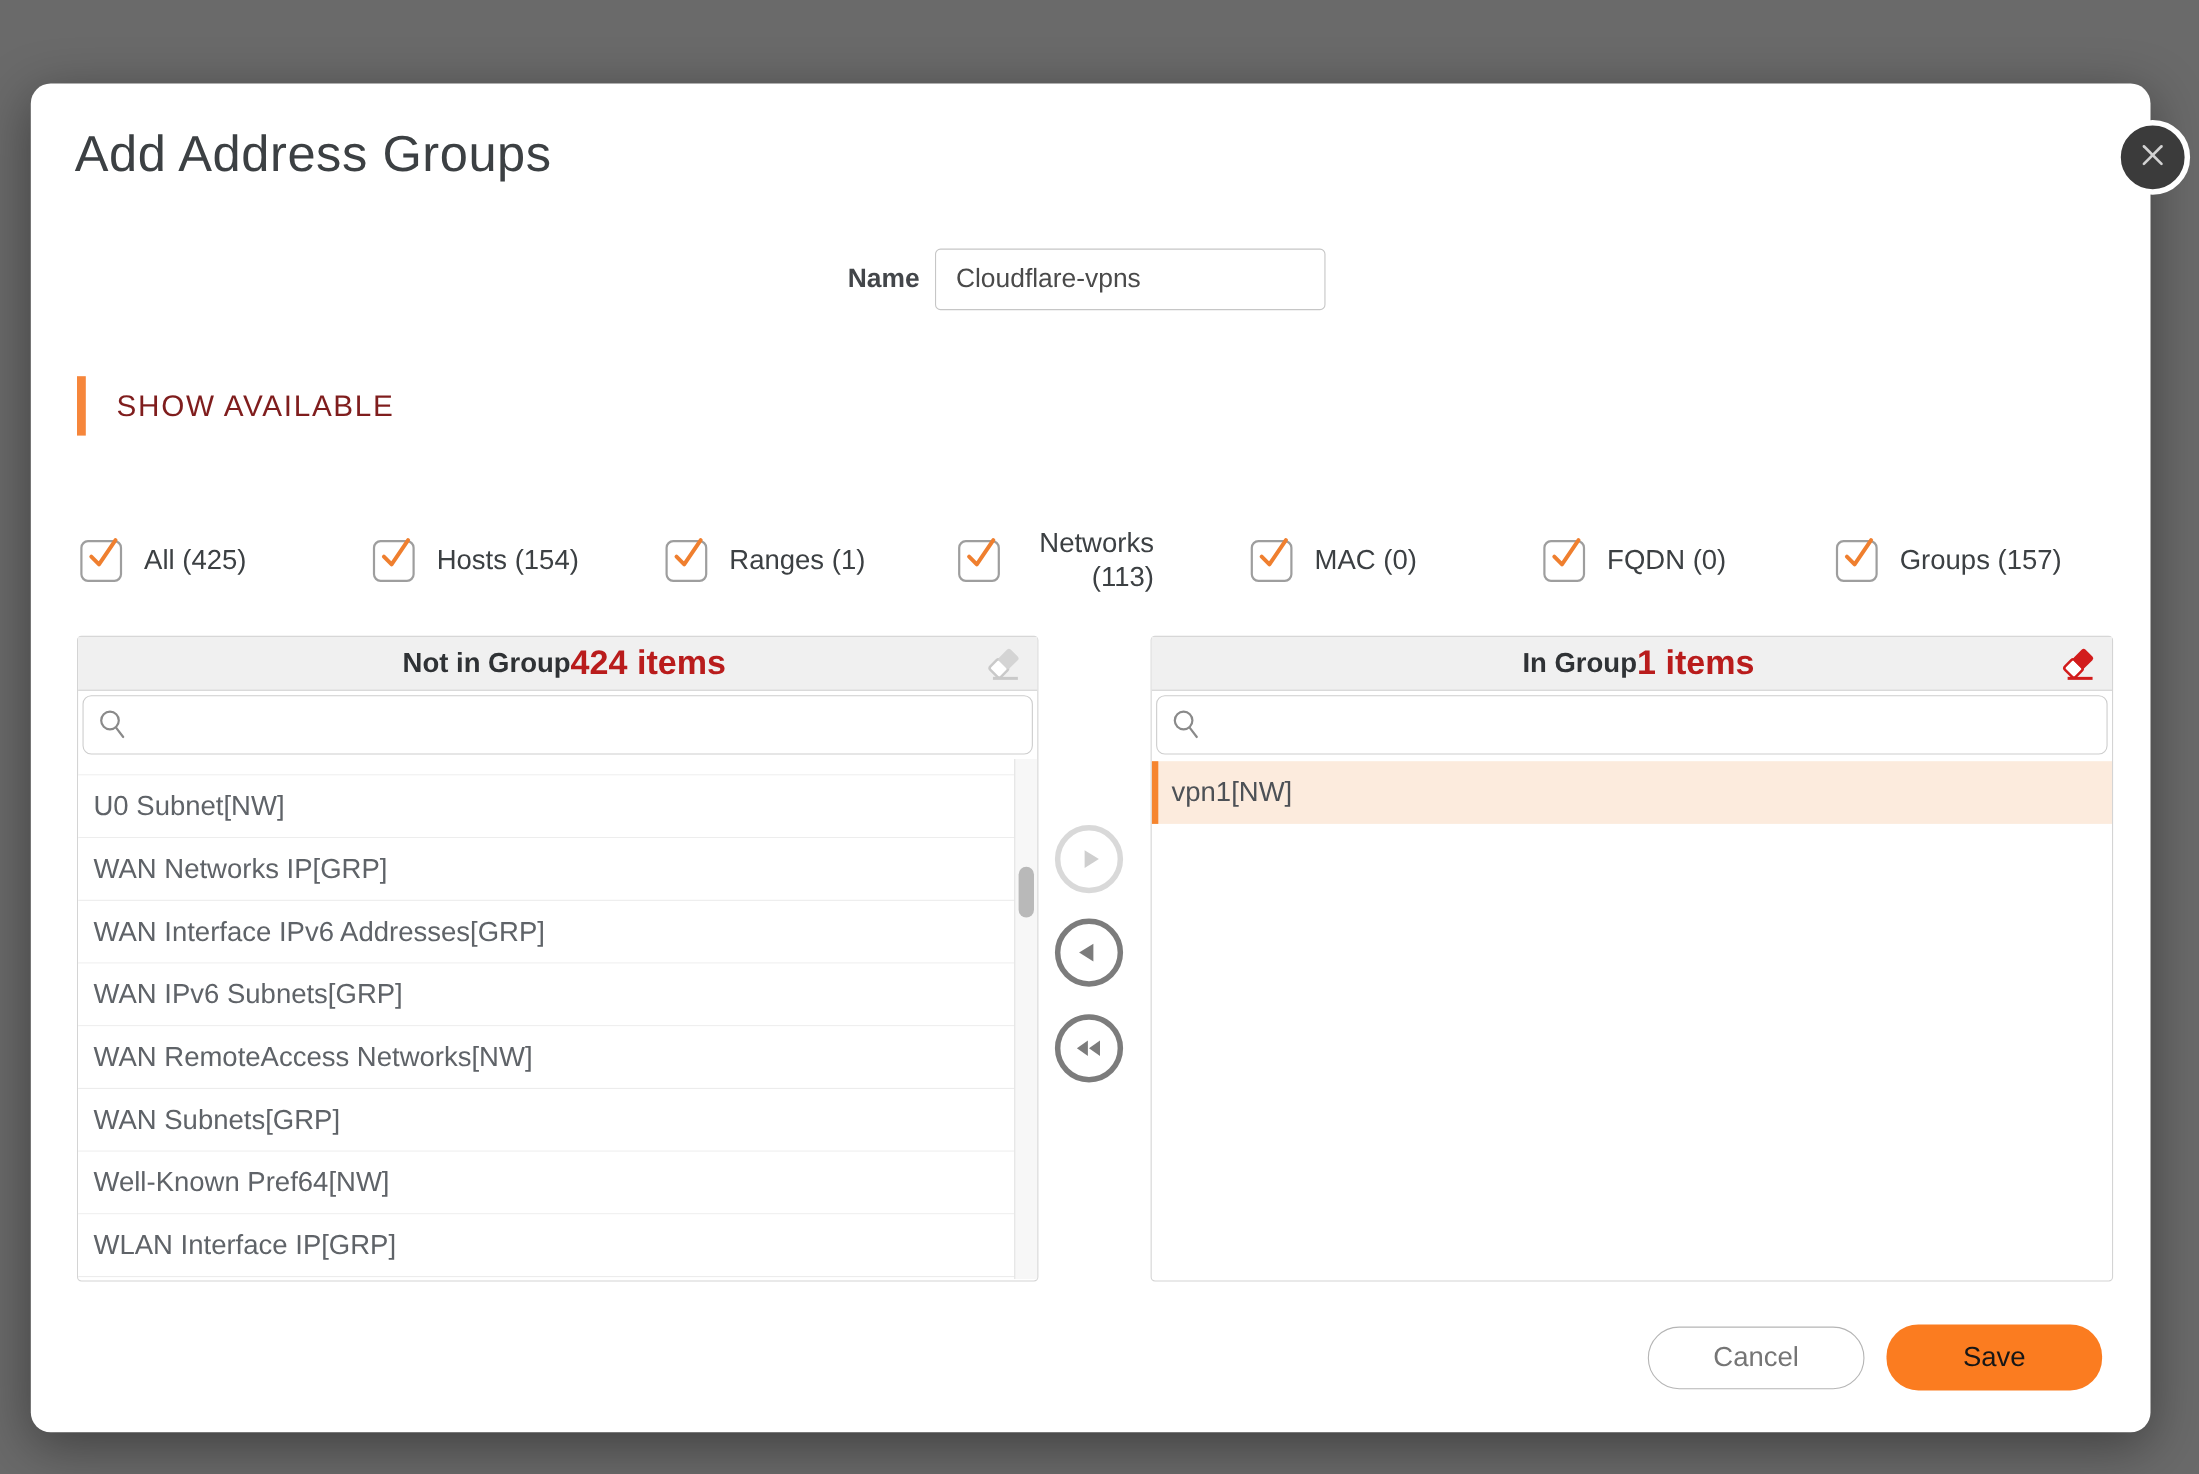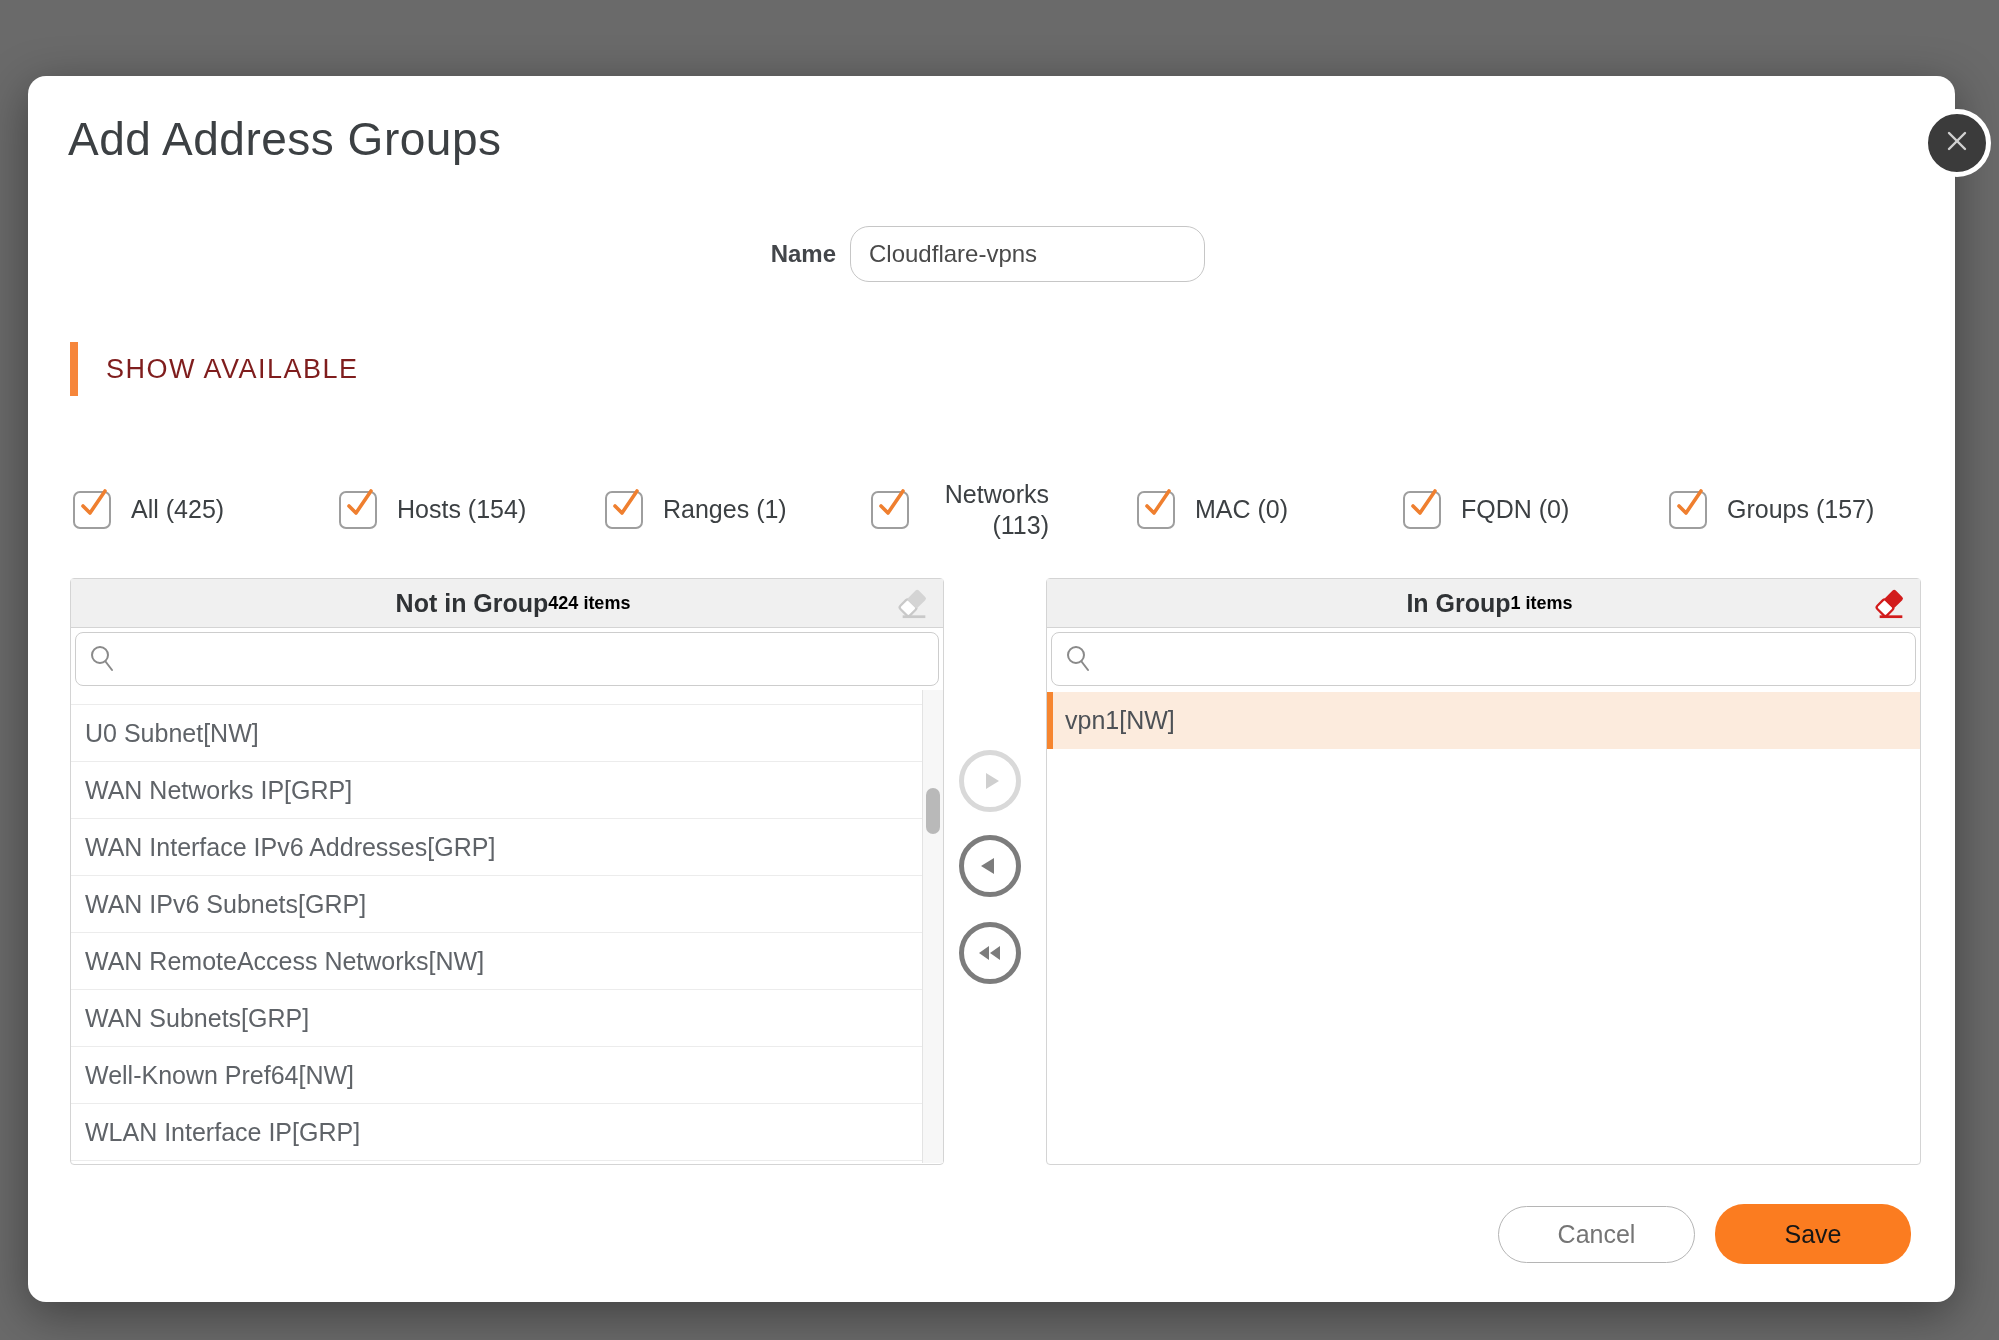--- a/index.html
+++ b/index.html
@@ -5,39 +5,39 @@
   html,body{margin:0;padding:0;width:1999px;height:1340px;overflow:hidden;
     font-family:"Liberation Sans","DejaVu Sans",sans-serif;background:#696969;}
   .backdrop{position:absolute;inset:0;background:#6a6a6a;}
   .dialog{position:absolute;left:28px;top:76px;width:1927px;height:1226px;
     background:#ffffff;border-radius:18px;box-shadow:0 12px 48px rgba(0,0,0,.40);}
   .title{position:absolute;left:40px;top:36px;font-size:46px;font-weight:500;color:#3c4043;letter-spacing:.5px;}
   .close-btn{position:absolute;left:1895px;top:33px;width:58px;height:58px;border-radius:50%;
     background:#3b3b3b;border:5px solid #ffffff;box-sizing:content-box;display:flex;align-items:center;justify-content:center;cursor:pointer;}
   .name-row-label{position:absolute;left:708px;top:164px;width:100px;text-align:right;font-size:24px;font-weight:bold;color:#43464a;}
   .name-input{position:absolute;left:822px;top:150px;width:355px;height:56px;box-sizing:border-box;
-    border:1px solid #c6c6c6;border-radius:19px;font-size:24px;color:#4a4a4a;padding:0 18px;outline:none;
+    border:1px solid #c6c6c6;border-radius:5px;font-size:24px;color:#4a4a4a;padding:0 18px;outline:none;
     font-family:"Liberation Sans","DejaVu Sans",sans-serif;}
   .section-head{position:absolute;left:42px;top:266px;display:flex;align-items:center;}
   .section-bar{width:8px;height:54px;background:#f6863b;margin-right:28px;}
   .section-text{font-size:27px;color:#7f1d1d;letter-spacing:1.5px;}
   .filters{position:absolute;left:45px;top:396px;width:1880px;height:76px;display:flex;text-align:right;}
   .filter-item{width:266px;display:flex;align-items:center;}
   .cbx{position:relative;width:34px;height:34px;border:2px solid #9e9e9e;border-radius:7px;background:#fff;flex:0 0 auto;cursor:pointer;}
   .cbx svg{position:absolute;left:1px;top:-7px;overflow:visible;}
   .filter-label{margin-left:20px;font-size:25px;color:#3c4043;line-height:1.25;}
   .filter-label.wrap{max-width:120px;}
   
   .panel{position:absolute;top:502px;height:587px;background:#fff;border:1px solid #d4d4d4;border-radius:4px;box-sizing:border-box;}
   .panel.left{left:42px;width:874px;}
   .panel.right{left:1018px;width:875px;}
   .panel-header{position:relative;height:48px;background:#f0f0f0;border-bottom:1px solid #d4d4d4;
     display:flex;align-items:center;justify-content:center;padding-left:12px;}
   .panel-title{font-size:25px;font-weight:bold;color:#2f3235;}
-  .panel-count{font-size:18px;font-weight:bold;color:#000000;}
+  .panel-count{font-size:31px;font-weight:bold;color:#b91c1c;}
   .eraser-btn{position:absolute;right:12px;top:8px;width:34px;height:34px;cursor:pointer;}
   .searchbox{position:relative;margin:4px;height:52px;border:1px solid #cdcdcd;border-radius:8px;background:#fff;}
   .searchbox input{position:absolute;left:50px;top:0;right:10px;height:50px;border:none;outline:none;font-size:23px;color:#4a4a4a;background:transparent;
     font-family:"Liberation Sans","DejaVu Sans",sans-serif;}
   .searchbox .mag{position:absolute;left:12px;top:11px;}
   .list-area{position:relative;height:473px;overflow:hidden;}
   .list-rows{position:absolute;left:0;top:0;right:20px;}
   .row-sliver{height:14px;border-bottom:1px solid #ececec;}
   .list-row{height:56px;border-bottom:1px solid #ececec;display:flex;align-items:center;padding-left:14px;
     font-size:25px;color:#5f6368;cursor:pointer;background:#fff;}

